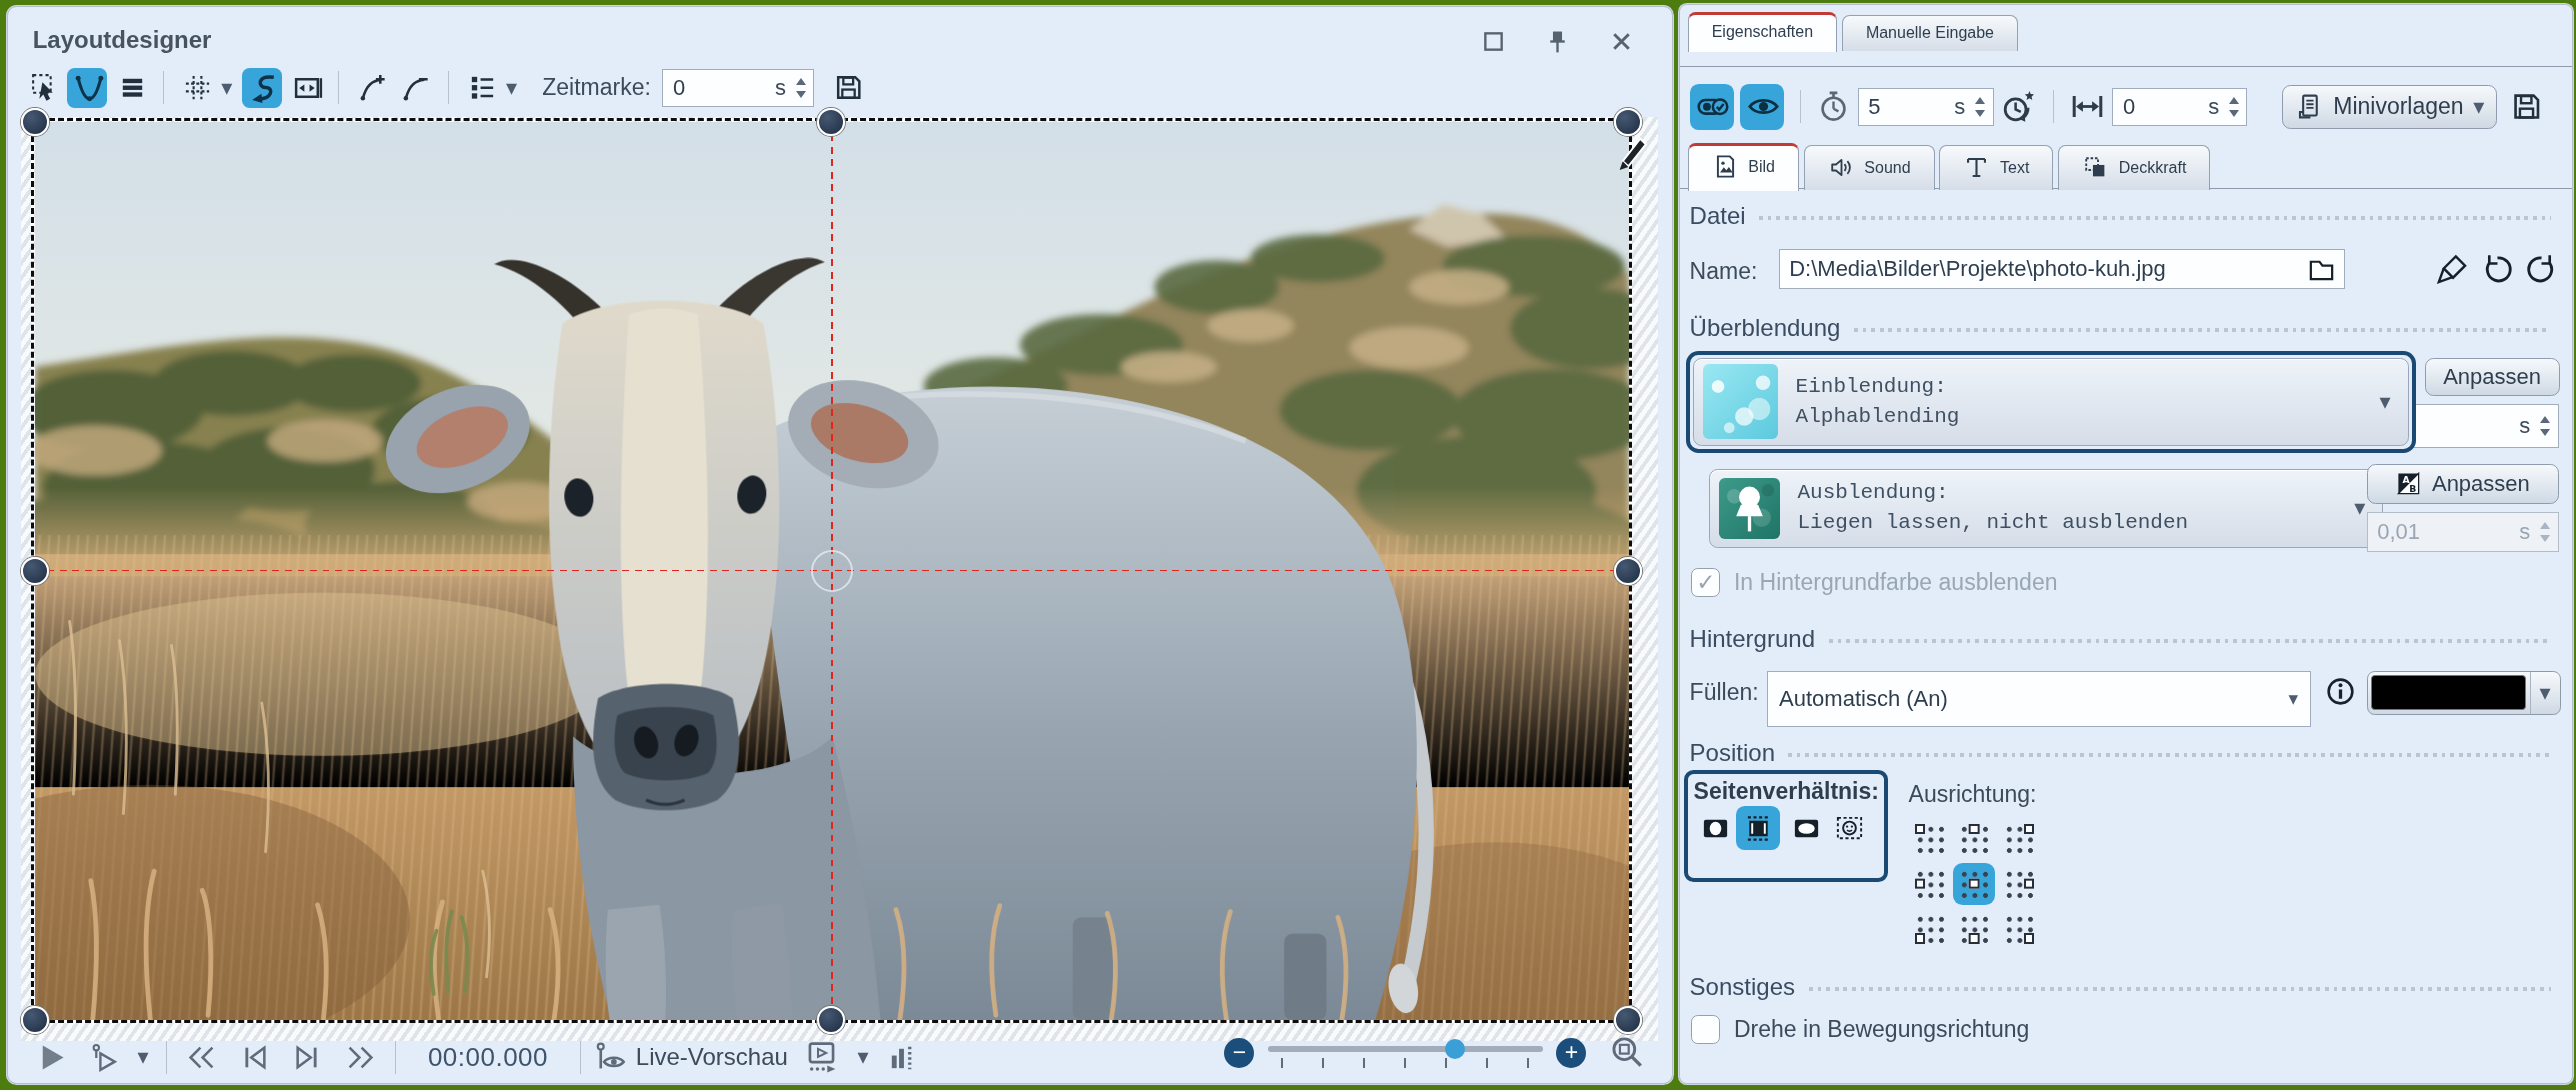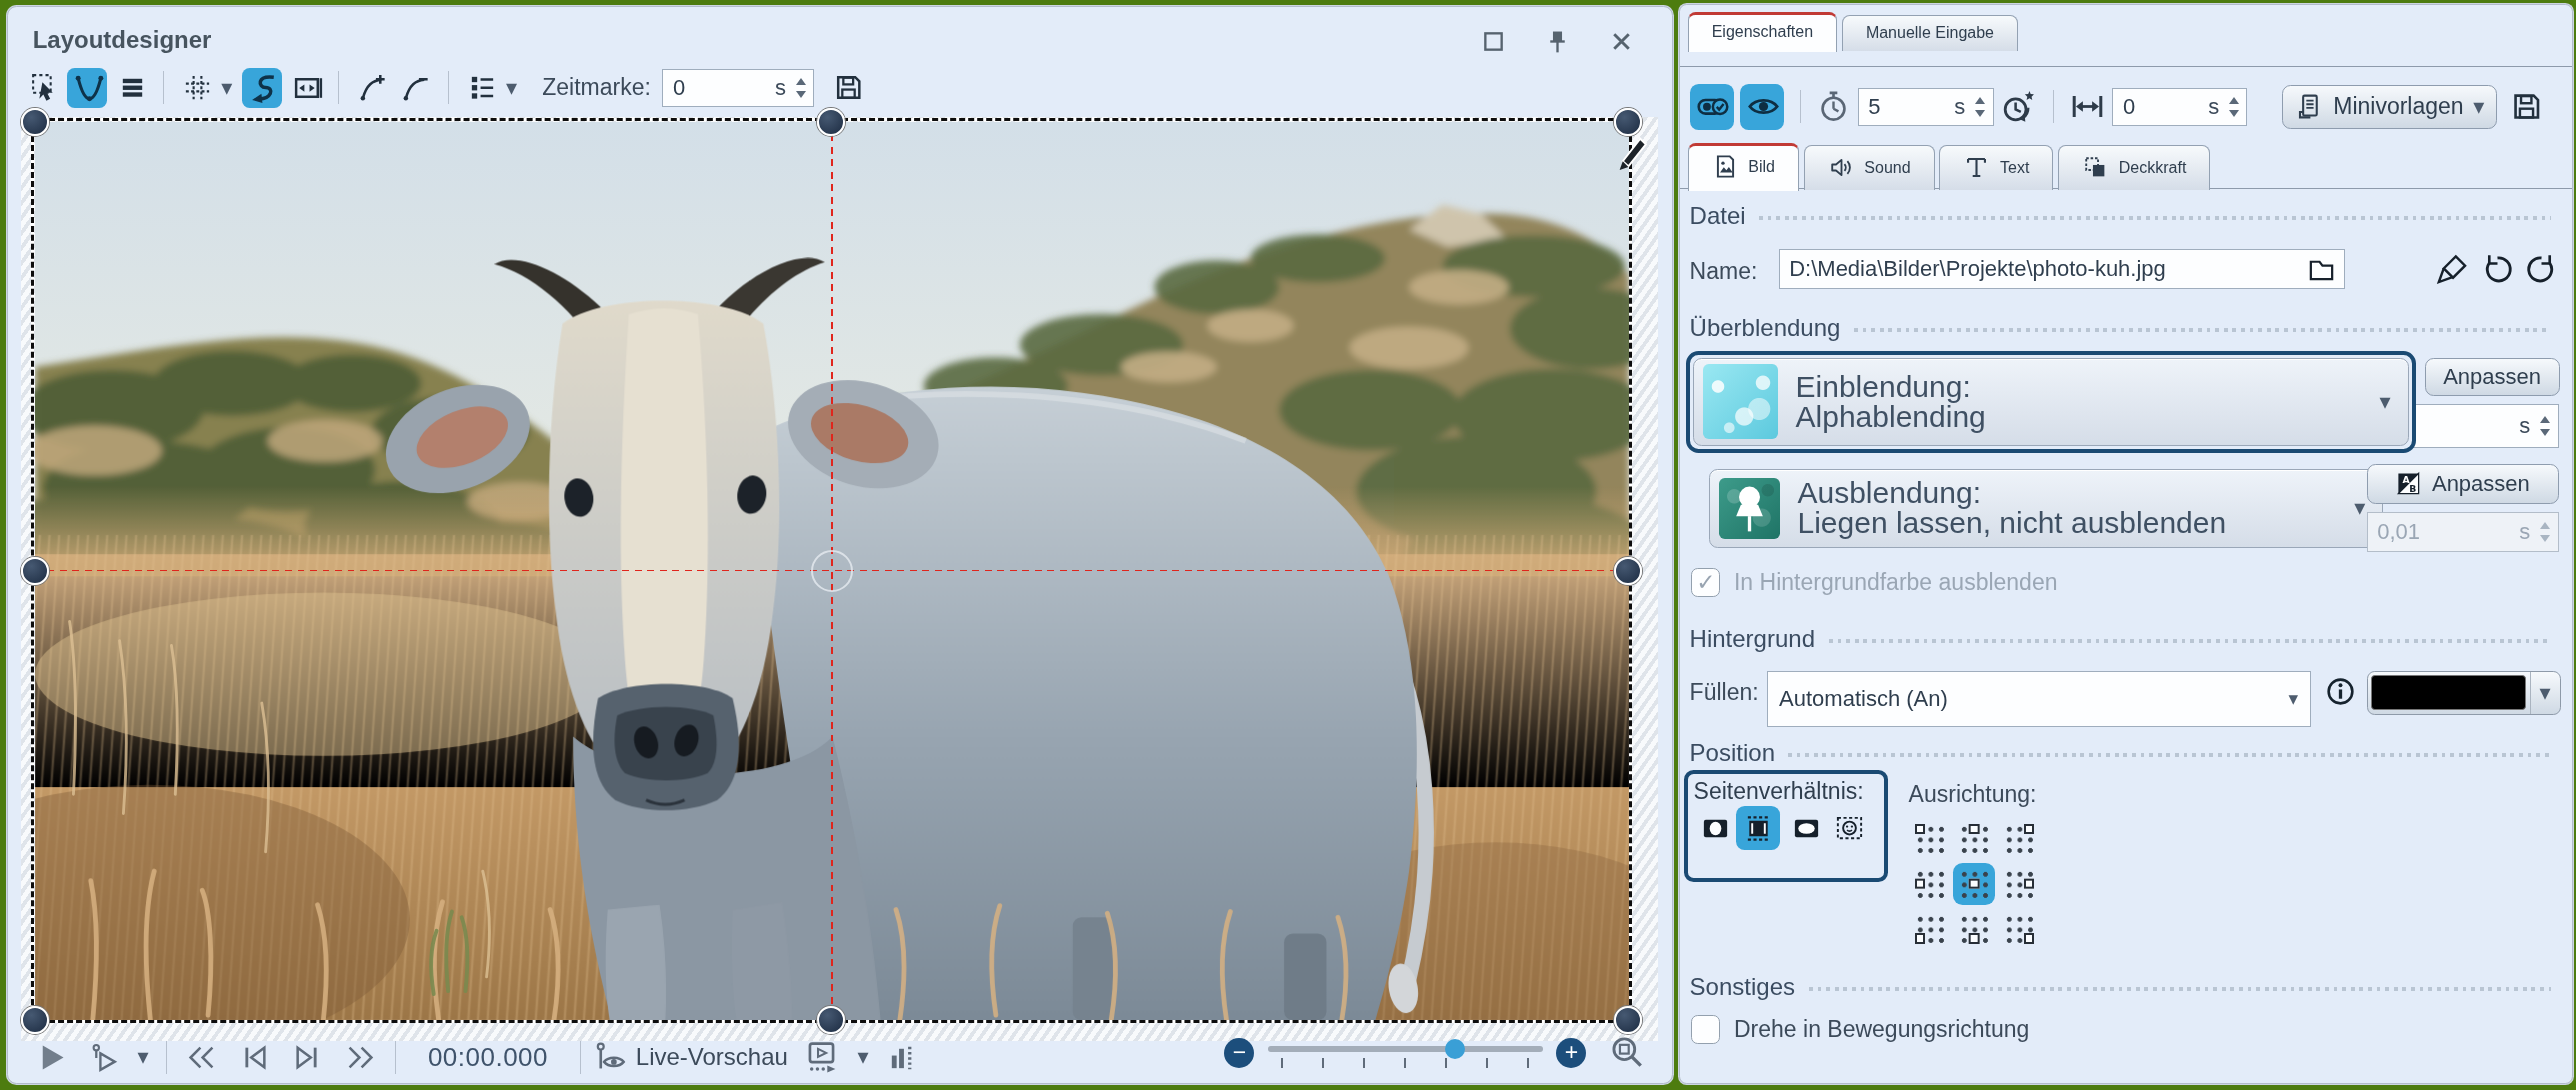--- a/index.html
+++ b/index.html
@@ -53,31 +53,31 @@
   .tabline{position:absolute;left:0;right:0;height:1px;background:#8d9aab;z-index:1;}
   .rtoolbar{position:absolute;left:9.6px;top:75px;right:9.6px;height:54px;display:flex;align-items:center;gap:6.7px;}
   .bbtn{width:44px;height:46px;border-radius:8.6px;background:#38a5da;color:#0e2e42;display:grid;place-items:center;border:none;}
   .dropbtn{display:flex;align-items:center;gap:9.6px;padding:6.7px 11.5px;border:1px solid #8e9cae;border-radius:8.6px;background:linear-gradient(#f6f9fc,#cfd9e4);font-size:23px;color:#2f3e4e;}
   .content{position:absolute;left:9.6px;top:188px;right:9.6px;bottom:0;}
   .sect{position:absolute;left:0;right:11.5px;display:flex;align-items:center;gap:13.5px;font-size:24px;color:#3b4c61;}
   .leader{flex:1;height:3.8px;background-image:repeating-linear-gradient(90deg,#b9c5d3 0 3.8px,transparent 3.8px 8.6px);margin-top:3.8px;}
   .flabel{font-size:23px;color:#3c4a5a;}
   .tinput{background:#fdfeff;border:1px solid #9fadbd;font-size:22px;color:#2f3e4e;padding:0 9.6px;box-sizing:border-box;font-family:"Liberation Sans",sans-serif;}
   .combo{position:absolute;border:1px solid #9aa7b8;border-radius:8.6px;background:linear-gradient(#eef3f9,#d5dde8);display:flex;align-items:center;padding:0 17.3px 0 9.6px;gap:17.3px;box-shadow:inset 0 1px 0 #fff;}
-  .combo .tlines{font-size:30px;color:#3f5063;line-height:30px;}
+  .combo .tlines{font-size:21px;color:#3f5063;line-height:30px;font-family:Liberation Mono, monospace;}
   .focusring{position:absolute;border:4.8px solid #1a4a73;border-radius:12.5px;background:#e3ecf9;padding:2.9px;box-sizing:border-box;z-index:3;}
   .focusring .combo{position:relative;width:100%;height:100%;box-sizing:border-box;}
   .thumb{border-radius:5.8px;flex:none;}
   .gbtn{display:flex;align-items:center;justify-content:center;gap:9.6px;border:1px solid #8e9cae;border-radius:8.6px;background:linear-gradient(#f6f9fc,#cfd9e4);font-size:22px;color:#2f3e4e;position:absolute;}
   .cbox{width:29px;height:29px;border:1.9px solid #93a0ae;border-radius:6.7px;background:#fdfeff;display:grid;place-items:center;font-size:23px;color:#98a4b1;flex:none;box-sizing:border-box;}
   .cbrow{position:absolute;display:flex;align-items:center;gap:13.5px;}
   .select{position:absolute;background:#fdfeff;border:1px solid #9fadbd;display:flex;align-items:center;padding:0 11.5px;font-size:22px;color:#2f3e4e;box-sizing:border-box;}
   .select .caret{margin-left:auto;font-size:19px;}
   .svgroup{position:absolute;border:4.8px solid #1a4a73;border-radius:9.6px;}
-  .svgroup .glabel{font-size:23px;color:#2f3e4e;margin:3.8px 0 0 5.8px;}
+  .svgroup .glabel{font-size:23px;color:#2f3e4e;margin:3.8px 0 0 5.8px;font-weight:bold;}
   .svrow{display:flex;align-items:center;gap:4.8px;padding:1.9px 5.8px 5.8px 5.8px;}
   .ratio{width:38px;height:38px;display:grid;place-items:center;border:none;background:none;}
   .ratio.active{background:#38a5da;border-radius:8.6px;width:44px;height:44px;}
   .algrid{position:absolute;display:grid;grid-template-columns:repeat(3,42px);grid-auto-rows:42px;gap:2.9px;}
   .al{display:grid;place-items:center;border:none;background:none;}
   .al.active{background:#38a5da;border-radius:9.6px;}
   .al .dots{position:relative;width:30px;height:30px;background-image:radial-gradient(circle,#39424c 2.1px,transparent 2.6px);background-size:10.6px 10.6px;}
   .al .dots::after{content:"";position:absolute;width:6.7px;height:6.7px;background:#fbfdff;border:2.9px solid #272e37;}
   .p-tl .dots::after{left:0;top:0}.p-tc .dots::after{left:50%;top:0;transform:translateX(-50%)}.p-tr .dots::after{right:0;top:0}
   .p-ml .dots::after{left:0;top:50%;transform:translateY(-50%)}.p-mc .dots::after{left:50%;top:50%;transform:translate(-50%,-50%)}.p-mr .dots::after{right:0;top:50%;transform:translateY(-50%)}

